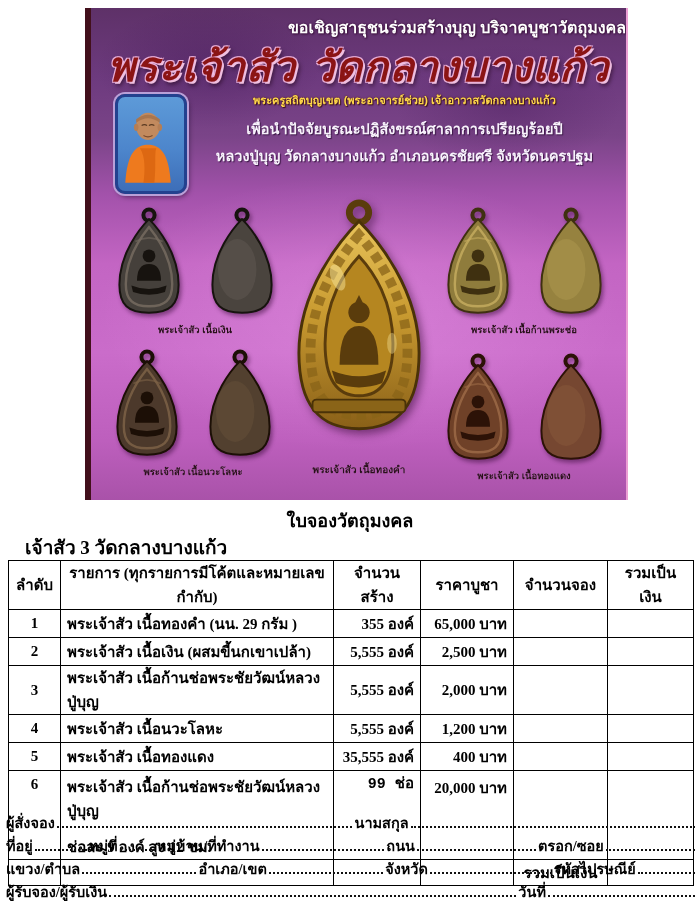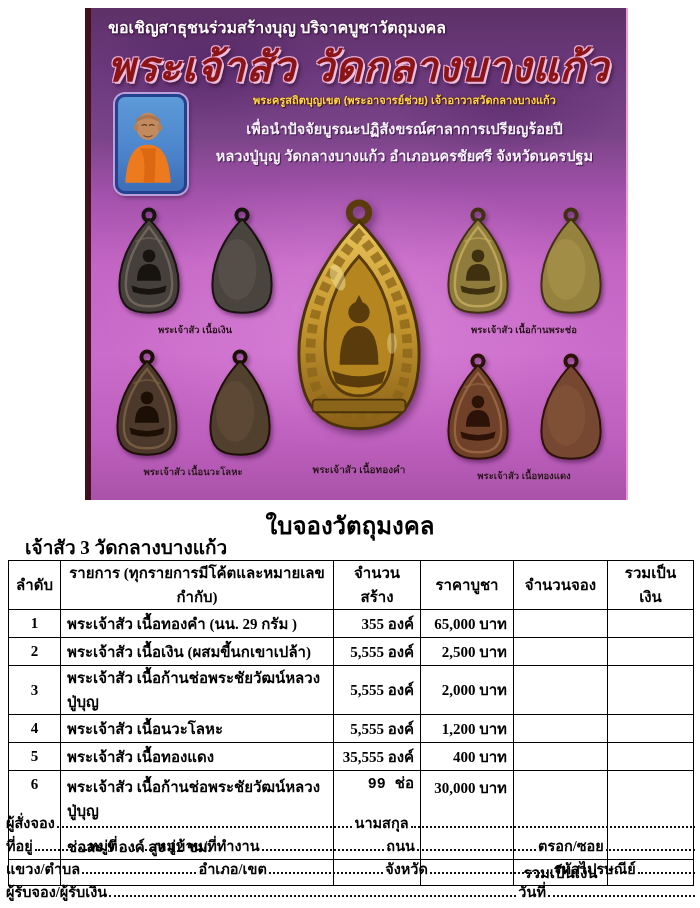--- a/index.html
+++ b/index.html
@@ -6,21 +6,21 @@
   body{width:700px;height:908px;position:relative;font-family:"Liberation Serif","DejaVu Serif",serif;color:#000;}
 
   
   .poster{position:absolute;left:85px;top:8px;width:535px;height:492px;overflow:hidden;
     background:linear-gradient(180deg,#5e3168 0%,#6d3a7e 14%,#7a4488 26%,#a352ab 38%,#c365c3 52%,#ca6cca 70%,#bd5fbd 88%,#a952a9 100%);
     border-left:6px solid #42101c;border-right:2px solid #eb9ed3;}
   .poster::after{content:"";position:absolute;inset:0;pointer-events:none;
     background:radial-gradient(ellipse 70% 40% at 50% 62%,rgba(255,190,255,.25),transparent 70%),
                radial-gradient(ellipse 30% 18% at 22% 12%,rgba(60,20,80,.35),transparent 70%),
                radial-gradient(ellipse 30% 18% at 78% 20%,rgba(60,20,80,.3),transparent 70%);}
-  .invite{position:absolute;left:0;right:0;top:7px;text-align:left;
+  .invite{position:absolute;left:0;right:0;top:7px;text-align:right;
     font-family:"Liberation Sans","DejaVu Sans",sans-serif;font-weight:bold;font-size:16px;color:#fff;
     text-shadow:1px 1px 2px #3a0f3a,0 0 2px #3a0f3a;z-index:3;padding-left:17px;}
   .big-title{position:absolute;left:0;right:0;top:26px;text-align:center;z-index:3;
     font-family:"DejaVu Serif","Liberation Serif",serif;font-style:italic;font-weight:bold;
     font-size:41px;letter-spacing:1px;color:#8b1414;
     text-shadow:-1px -1px 0 #e8aed8,1px -1px 0 #e8aed8,-1px 1px 0 #e8aed8,2px 2px 0 #f0c0e0,3px 4px 4px rgba(30,0,20,.6);}
   .monk-frame{position:absolute;left:24px;top:86px;width:66px;height:94px;z-index:3;
     border:3px solid #23418f;border-radius:10px;box-shadow:0 0 0 2px #b9a0d8,2px 3px 5px rgba(20,0,30,.5);
     background:linear-gradient(180deg,#5d9ad8 0%,#4d86cc 55%,#3d6eb8 100%);overflow:hidden;}
   .info-block{position:absolute;left:98px;right:6px;top:85px;text-align:center;z-index:3;
@@ -34,21 +34,21 @@
   .pair{position:absolute;width:176px;text-align:center;}
   .pair .row{display:flex;justify-content:center;gap:13px;}
   .amu{width:80px;height:115px;display:block;filter:drop-shadow(2px 3px 2px rgba(40,0,40,.45));}
   .caption{font-family:"Liberation Sans","DejaVu Sans",sans-serif;font-weight:bold;font-size:9.5px;
     color:#2a0f1c;margin-top:3px;text-shadow:0 0 1px rgba(255,255,255,.2);}
   .center-amu{position:absolute;left:186px;top:2px;width:164px;text-align:center;}
   .center-amu svg{width:158px;height:252px;display:block;margin:0 auto;filter:drop-shadow(3px 4px 4px rgba(40,0,40,.5));}
   .center-amu .caption{font-size:10px;margin-top:12px;}
 
   
-  .doc-title{position:absolute;left:0;right:0;top:506px;text-align:center;font-weight:bold;font-size:24px;}
+  .doc-title{position:absolute;left:0;right:0;top:506px;text-align:center;font-weight:bold;font-size:18px;}
   .doc-subtitle{position:absolute;left:5px;right:0;top:532px;text-align:left;font-weight:bold;font-size:19px;margin-left:20px;}
 
   table.order{position:absolute;left:8px;top:560px;border-collapse:collapse;table-layout:fixed;width:685px;}
   table.order th,table.order td{border:1.5px solid #000;font-size:15px;padding:0 6px;vertical-align:middle;}
   table.order th{font-weight:bold;height:29px;}
   table.order td{height:27px;font-weight:bold;}
   td.c-no{text-align:center;}
   td.c-item{text-align:left;padding-left:10px;}
   td.c-qty,td.c-price{text-align:right;padding-right:10px;}
   tr.tall td{height:55px;vertical-align:top;}
@@ -246,21 +246,21 @@
     <td></td>
     <td></td>
   </tr>
   <tr class="tall">
     <td class="c-no" style="vertical-align:top;padding-top:5px;">6</td>
     <td class="c-item">
       <div class="l1">พระเจ้าสัว เนื้อก้านช่อพระชัยวัฒน์หลวงปู่บุญ</div>
       <div class="l2">ช่อละ 9 องค์ สูง 12 ซม.</div>
     </td>
     <td class="c-qty" style="vertical-align:top;font-family:Liberation Mono, monospace;">99 ช่อ</td>
-    <td class="c-price" style="vertical-align:top;padding-top:5px;">30,000 บาท</td>
+    <td class="c-price" style="vertical-align:top;padding-top:5px;">20,000 บาท</td>
     <td></td>
     <td></td>
   </tr>
   <tr class="sumrow">
     <td></td>
     <td></td>
     <td></td>
     <td></td>
     <td class="sum-label">รวมเป็นเงิน</td>
     <td></td>

